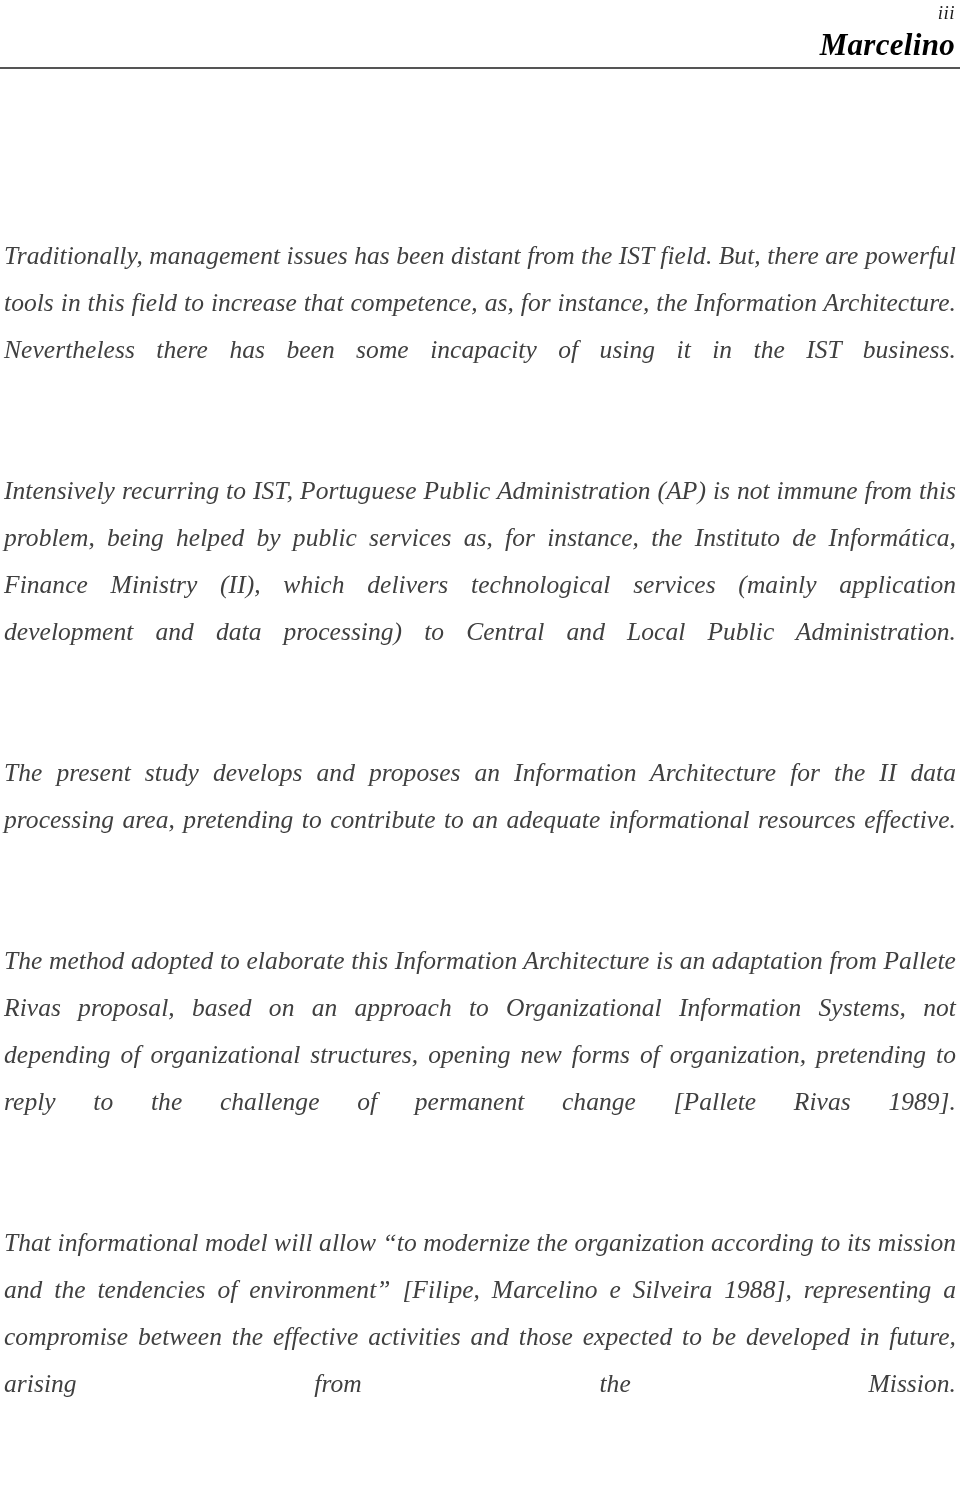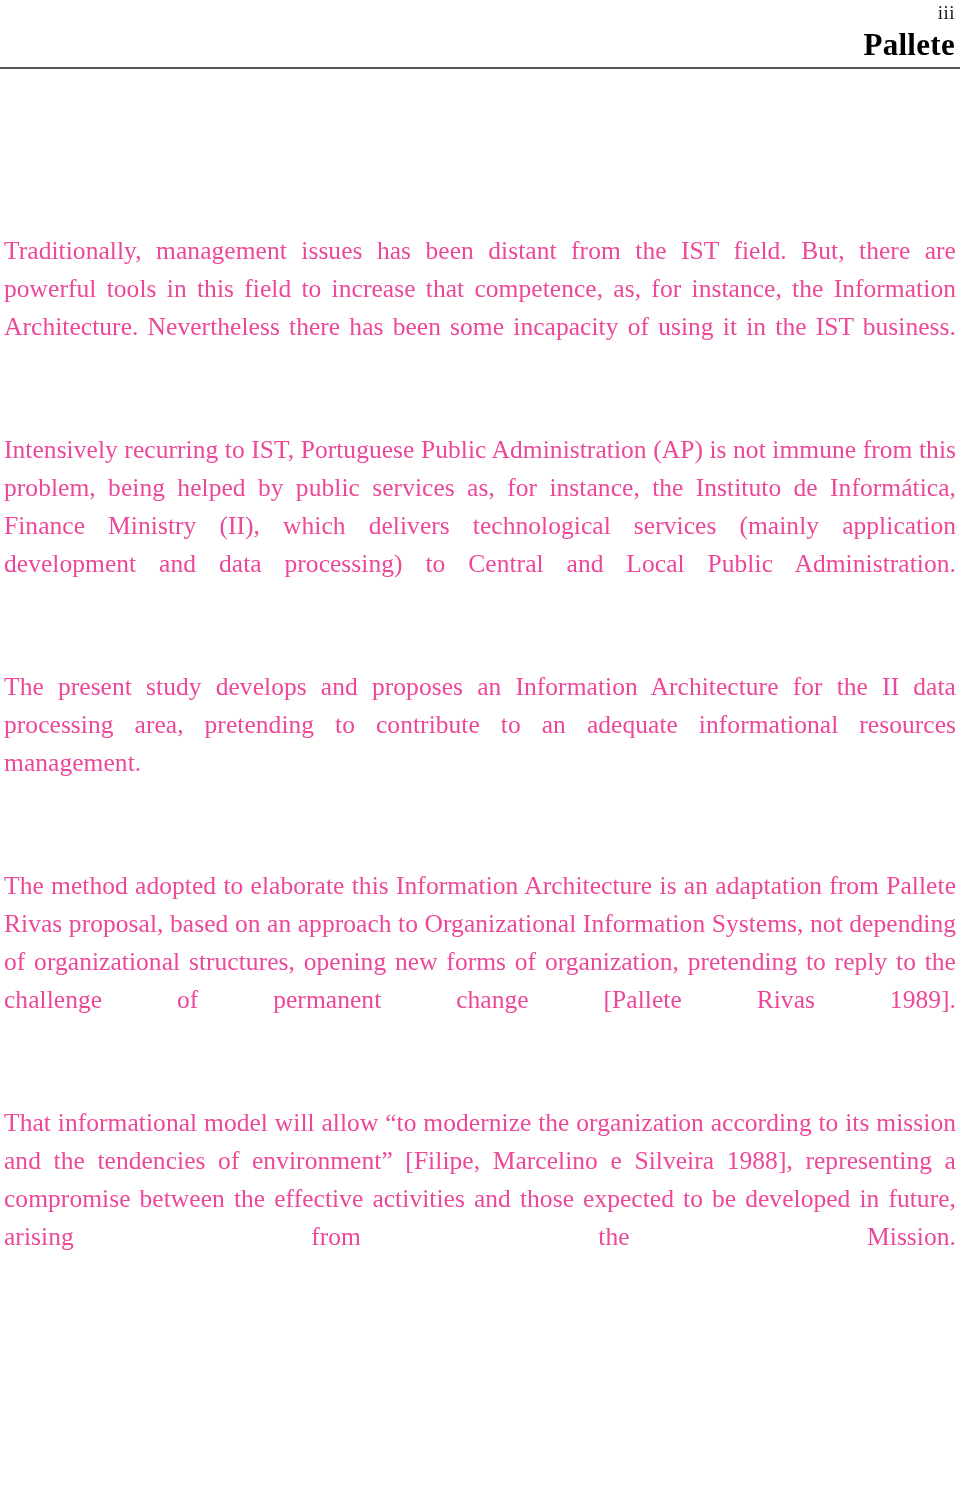--- a/index.html
+++ b/index.html
@@ -13,20 +13,21 @@
     overflow: hidden;
     font-family: "Liberation Serif", "DejaVu Serif", serif;
     color: #000000;
   }
 
   .page {
     position: relative;
     width: 960px;
     height: 1506px;
     box-sizing: border-box;
+    font-style: italic;
   }
 
   
   .page-header {
     position: absolute;
     top: 0;
     left: 0;
     width: 960px;
     box-sizing: border-box;
     padding: 0 5px 0 5px;
@@ -65,24 +66,24 @@
   .body-copy {
     position: absolute;
     top: 232px;
     left: 4px;
     width: 952px;
   }
 
   .para {
     margin: 0 0 47px 0;
     font-size: 25.5px;
-    line-height: 38px;
+    line-height: 47px;
     text-align: justify;
     text-justify: inter-word;
-    color: #ec4899;
+    color: #404040;
     letter-spacing: 0.05px;
   }
 
   .para:last-child {
     margin-bottom: 0;
   }
 
   
   .para::after {
     content: "";
@@ -90,25 +91,25 @@
     width: 100%;
   }
 </style>
 </head>
 <body>
 
 <div class="page">
 
   <div class="page-header">
     <div class="folio">iii</div>
-    <div class="header-title">Pallete</div>
+    <div class="header-title">Marcelino</div>
     <div class="header-rule"></div>
   </div>
 
   <div class="body-copy">
     <p class="para">Traditionally, management issues has been distant from the IST field. But, there are powerful tools in this field to increase that competence, as, for instance, the Information Architecture. Nevertheless there has been some incapacity of using it in the IST business.</p>
     <p class="para">Intensively recurring to IST, Portuguese Public Administration (AP) is not immune from this problem, being helped by public services as, for instance, the Instituto de Informática, Finance Ministry (II), which delivers technological services (mainly application development and data processing) to Central and Local Public Administration.</p>
-    <p class="para">The present study develops and proposes an Information Architecture for the II data processing area, pretending to contribute to an adequate informational resources management.</p>
+    <p class="para">The present study develops and proposes an Information Architecture for the II data processing area, pretending to contribute to an adequate informational resources effective.</p>
     <p class="para">The method adopted to elaborate this Information Architecture is an adaptation from Pallete Rivas proposal, based on an approach to Organizational Information Systems, not depending of organizational structures, opening new forms of organization, pretending to reply to the challenge of permanent change [Pallete Rivas 1989].</p>
     <p class="para">That informational model will allow “to modernize the organization according to its mission and the tendencies of environment” [Filipe, Marcelino e Silveira 1988], representing a compromise between the effective activities and those expected to be developed in future, arising from the Mission.</p>
   </div>
 
 </div>
 
 </body></html>

